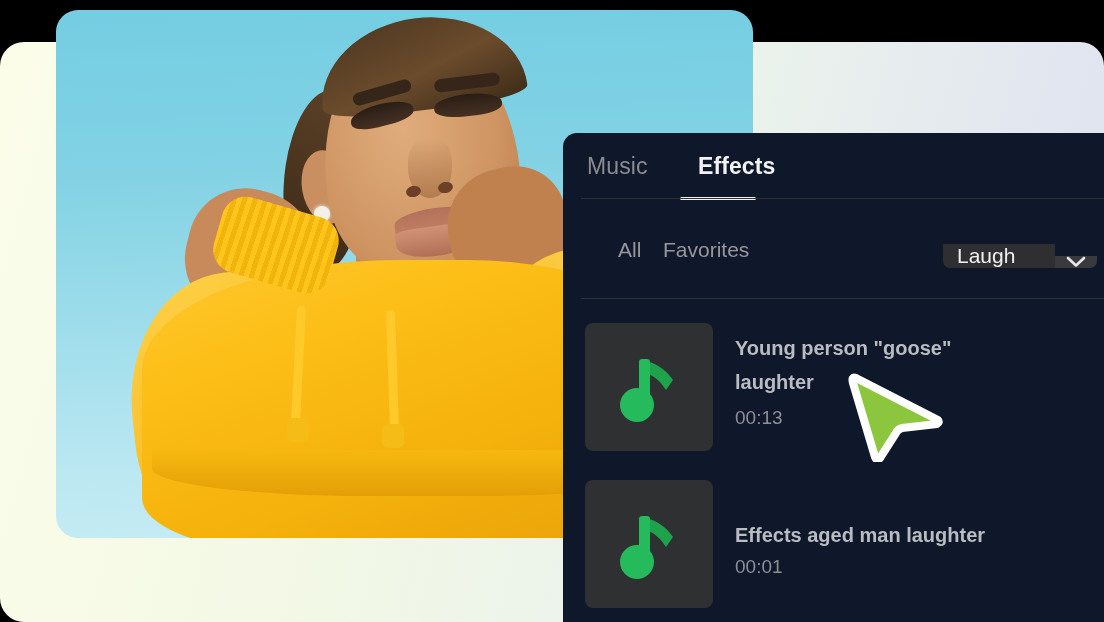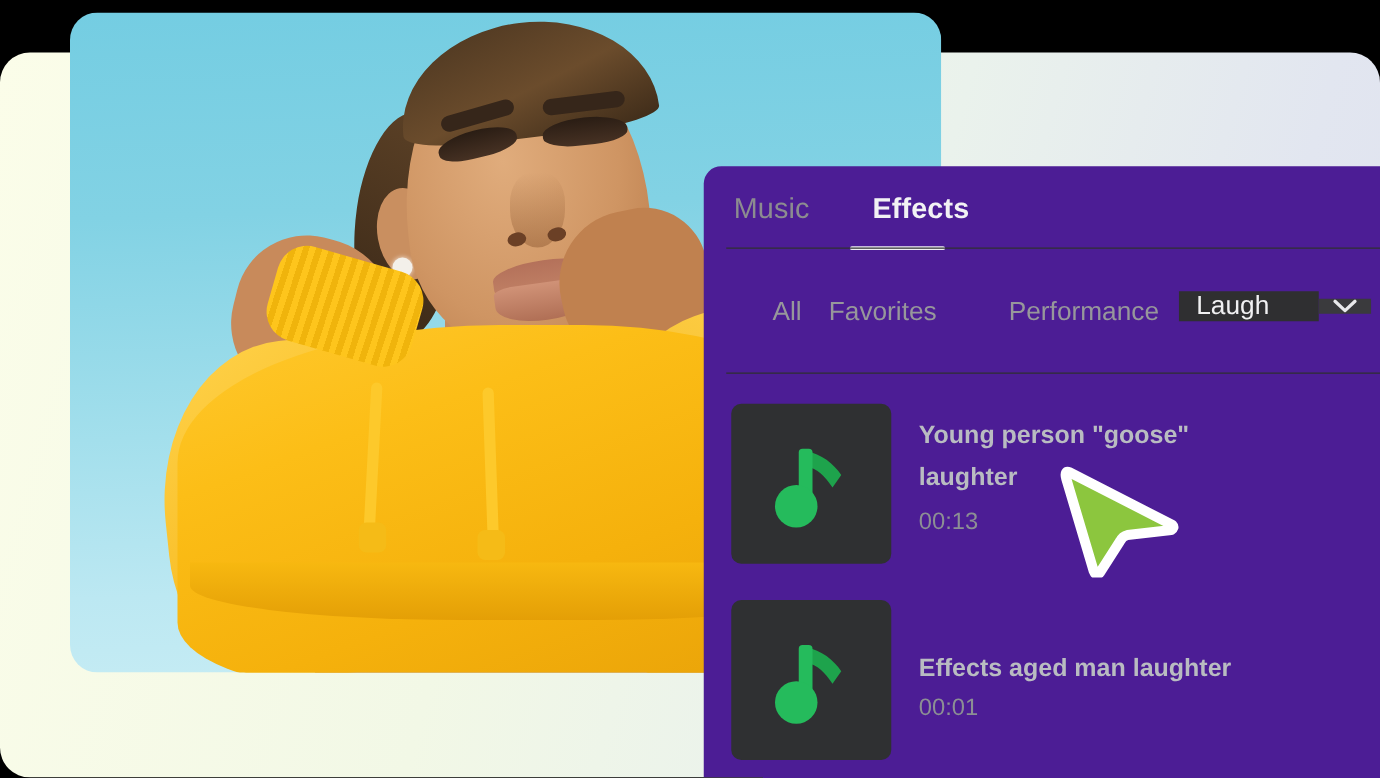--- a/index.html
+++ b/index.html
@@ -73,36 +73,36 @@
       background:linear-gradient(180deg,#f7b810,#e49f06);border-radius:0 0 40% 40%/0 0 60% 60%;}
   .torso{left:196px;top:470px;width:330px;height:90px;
       background:linear-gradient(180deg,#c58a5b,#b2784c);border-radius:40% 40% 10% 10%;}
   .string-l{left:238px;top:296px;width:9px;height:118px;background:#fdc92b;border-radius:6px;transform:rotate(3deg);}
   .string-r{left:332px;top:300px;width:9px;height:122px;background:#fdc92b;border-radius:6px;transform:rotate(-2deg);}
   .knot-l{left:231px;top:408px;width:22px;height:24px;background:#f5bb17;border-radius:6px;}
   .knot-r{left:326px;top:414px;width:22px;height:24px;background:#f5bb17;border-radius:6px;}
 
   
   #panel{position:absolute;left:563px;top:133px;width:541px;height:489px;
-      background:#4c1d95;border-radius:14px 0 0 0;overflow:hidden;}
+      background:#0f172a;border-radius:14px 0 0 0;overflow:hidden;}
 
   .tabs{position:absolute;left:0;top:0;width:100%;height:67px;}
   .tab{position:absolute;top:20px;font-size:23px;letter-spacing:.1px;}
   .tab.music{left:24px;color:#8c8c90;}
   .tab.effects{left:135px;color:#f2f2f4;font-weight:600;}
   .tab-underline{position:absolute;left:117px;top:64px;width:76px;height:3px;background:#f0f0f2;border-radius:2px;}
   .tab-divider{position:absolute;left:18px;top:65px;width:523px;height:1px;background:#2f3032;}
 
   .filters{position:absolute;left:0;top:67px;width:100%;height:98px;}
   .filter{position:absolute;top:38px;font-size:21px;color:#97979b;margin-left:24px;}
   .f-all{left:31px;}
   .f-fav{left:76px;}
   .f-perf{left:220px;}
 
-  .chip{position:absolute;left:380px;top:21px;display:flex;align-items:center;
+  .chip{position:absolute;left:380px;top:21px;display:flex;align-items:flex-end;
       border-radius:7px;overflow:hidden;height:47px;}
   .chip-label{background:#2f2f31;color:#f0f0f2;font-size:21px;
       padding:0 14px;display:flex;align-items:center;min-width:84px;}
   .chip-arrow{background:#3a3a3d;width:42px;display:flex;align-items:center;justify-content:center;}
 
   .list-divider{position:absolute;left:18px;top:165px;width:523px;height:1px;background:#2e2f31;}
 
   .list{position:absolute;left:0;top:176px;width:100%;}
   .row{position:relative;height:157px;}
   .thumb{position:absolute;left:22px;top:14px;width:128px;height:128px;
@@ -161,21 +161,20 @@
   <div class="tabs">
     <div class="tab music">Music</div>
     <div class="tab effects">Effects</div>
     <div class="tab-underline"></div>
     <div class="tab-divider"></div>
   </div>
 
   <div class="filters">
     <div class="filter f-all">All</div>
     <div class="filter f-fav">Favorites</div>
-    <div class="filter f-perf">Performance</div>
 
     <div class="chip">
       <div class="chip-label">Laugh</div>
       <div class="chip-arrow">
         <svg width="20" height="12" viewBox="0 0 20 12" aria-hidden="true">
           <path d="M2 2 L10 9.5 L18 2" fill="none" stroke="#e9e9ec" stroke-width="2.6" stroke-linecap="round" stroke-linejoin="round"></path>
         </svg>
       </div>
     </div>
   </div>

